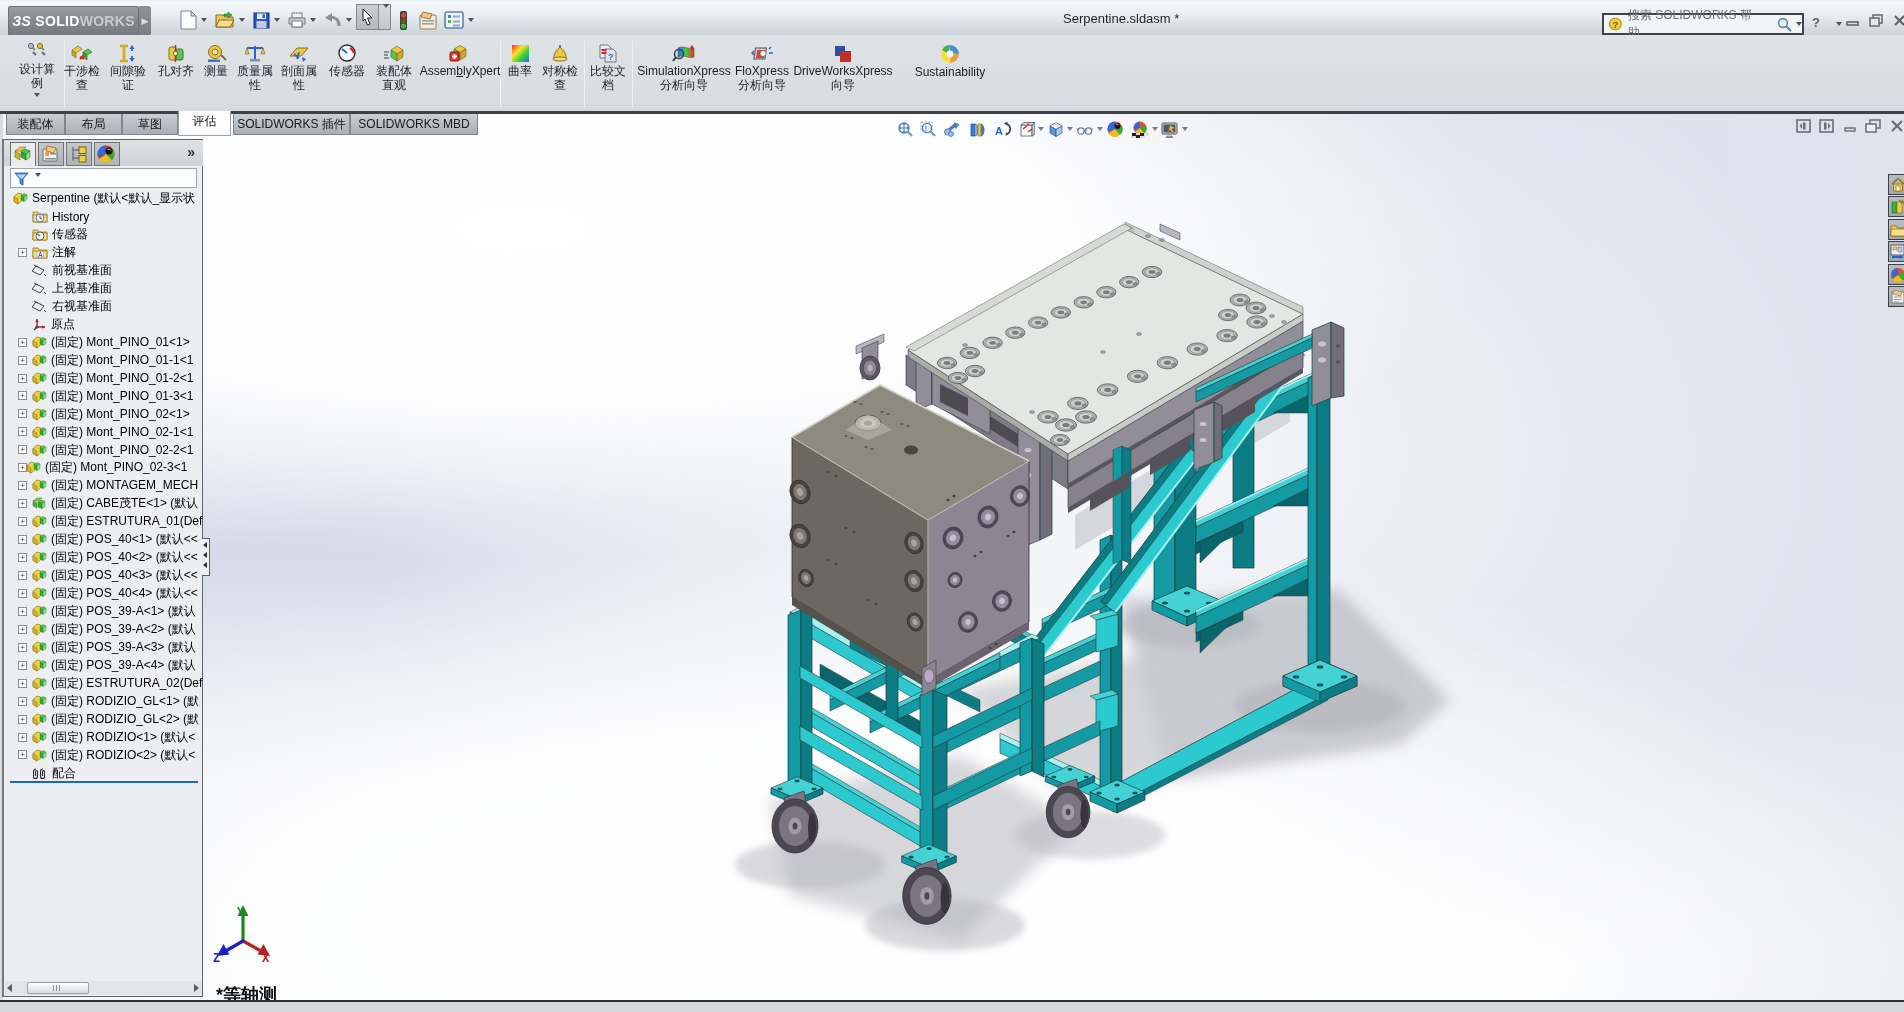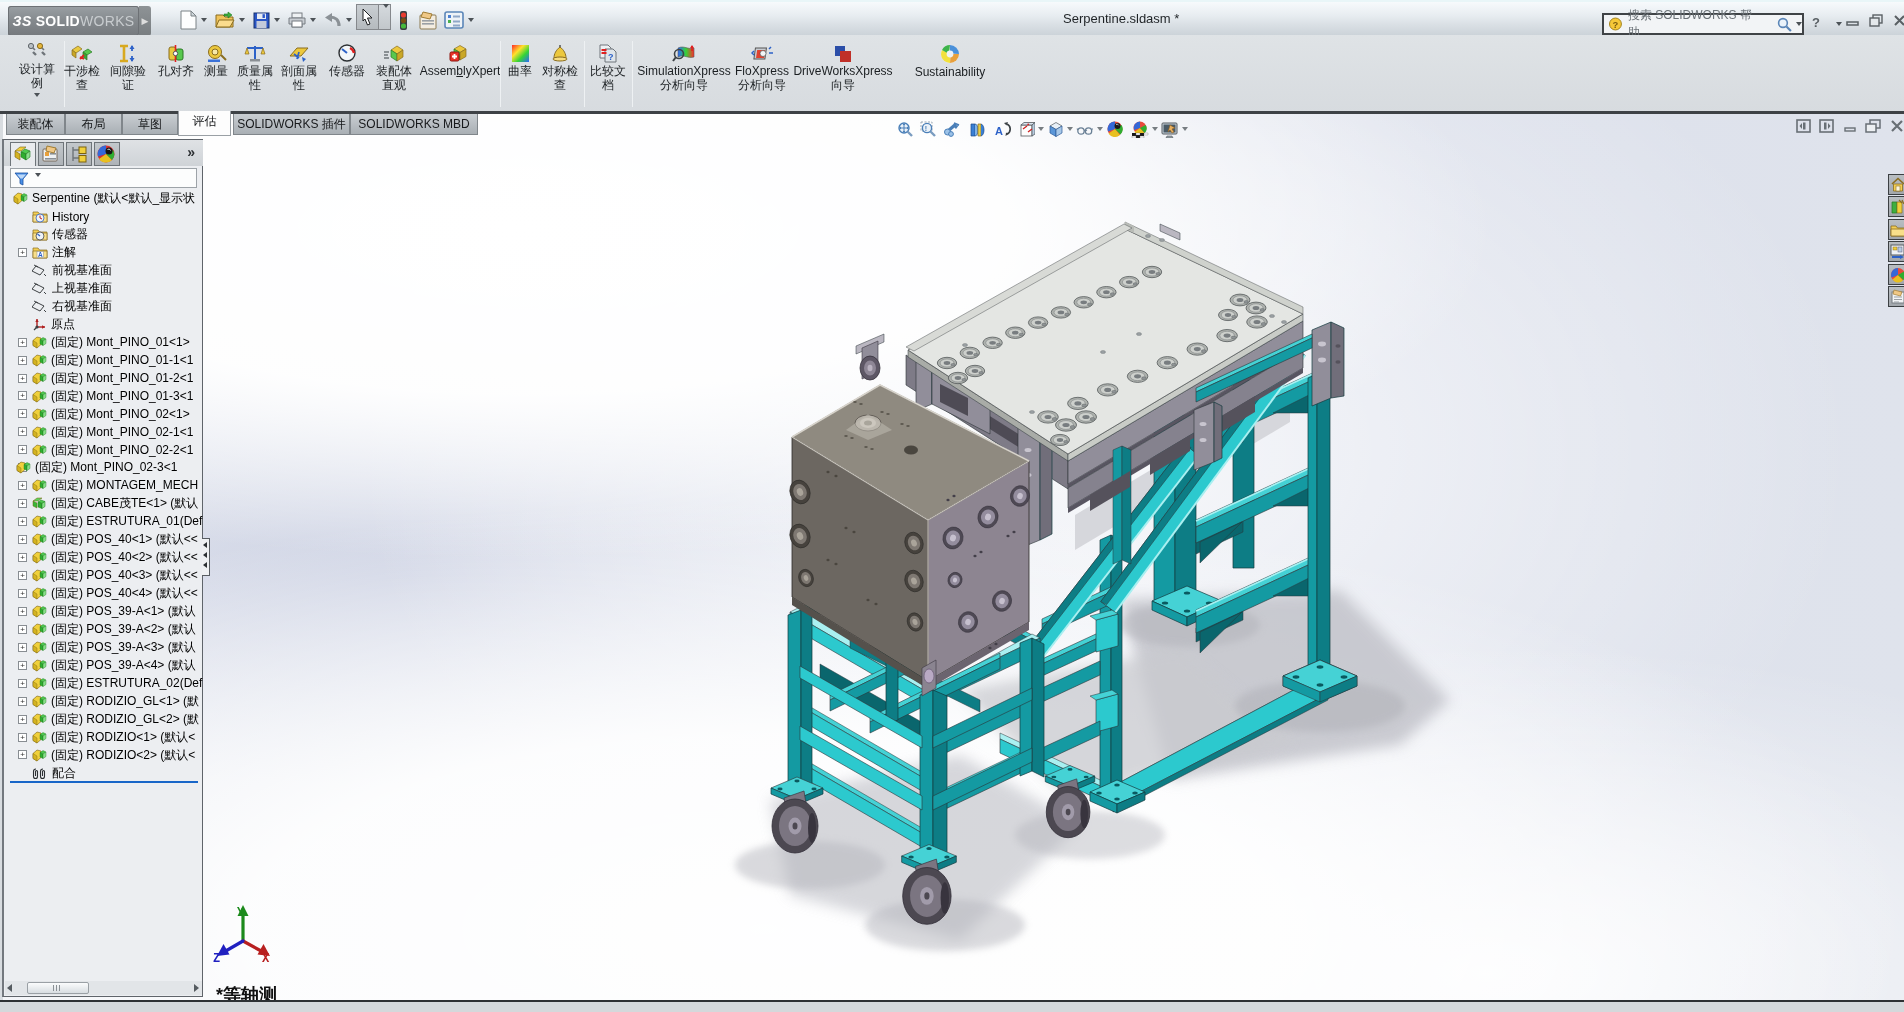--- a/index.html
+++ b/index.html
@@ -6,21 +6,21 @@
 html,body{width:1904px;height:1012px;overflow:hidden;font-family:"Liberation Sans",sans-serif;background:#d8dce0}
 #app{position:absolute;left:0;top:0;width:1904px;height:1012px}
 
 #titlebar{position:absolute;left:0;top:0;width:1904px;height:35px;
  background:linear-gradient(#f7fafc 0%,#e8edf1 40%,#d9dfe4 70%,#ccd3d9 100%);
  border-top:2px solid #e9f6f8}
 #logo{position:absolute;left:8px;top:4px;width:131px;height:30px;border-radius:3px;
  background:linear-gradient(#9aa0a4 0%,#84898d 50%,#75797d 100%);
  box-shadow:inset 0 0 0 1px #6d7175;color:#fff;line-height:30px;text-align:center;
  font-size:14px;font-weight:bold;letter-spacing:.3px}
-#logo .dim{color:#c8cccf;font-weight:normal}
+#logo .dim{color:#c8cccf;font-weight:bold}
 #logo{white-space:nowrap;overflow:hidden}
 #logoArr{position:absolute;left:139px;top:4px;width:12px;height:30px;background:linear-gradient(#8e9396,#787d80);border-radius:0 3px 3px 0;color:#ddd;font-size:9px;line-height:30px;text-align:center}
 .qat{position:absolute;top:7px;height:22px;display:flex;align-items:center}
 .caret{width:0;height:0;border-left:3.5px solid transparent;border-right:3.5px solid transparent;border-top:4px solid #4c5257;margin-left:4px}
 #title{position:absolute;left:1063px;top:9px;font-size:13px;color:#1f2326}
 #searchbox{position:absolute;left:1602px;top:11px;width:202px;height:22px;background:#f2f4f6;border:2px solid #3f4346;display:flex;align-items:center;font-size:12px;color:#6b7277}
 .winbtn{position:absolute;top:12px;color:#5a6064;font-size:13px;font-weight:bold}
 
 #ribbon{position:absolute;left:0;top:35px;width:1904px;height:78px;
  background:linear-gradient(#dfe3e6,#d7dbdf)}
@@ -1042,21 +1042,21 @@
           <svg width="15" height="13" viewBox="0 0 15 13">
             <path d="M1 4.5L5 1l4 1v6.5L5 12 1 9.5z" fill="#f0d03c" stroke="#7a6210" stroke-width=".6"></path>
             <path d="M1 4.5L5 7v5L1 9.5z" fill="#d4b322" stroke="#7a6210" stroke-width=".4"></path>
             <path d="M8 3.5l3-2 3 1.5-3 2z" fill="#4ec94e" stroke="#1f7a1f" stroke-width=".4"></path>
             <path d="M8 3.5l3 1.5v4.5L8 8z" fill="#2fae2f" stroke="#1f7a1f" stroke-width=".4"></path>
             <path d="M11 5l3-2v4.5l-3 2z" fill="#8adf8a" stroke="#1f7a1f" stroke-width=".4"></path>
           </svg>
           <span>(固定) Mont_PINO_02-2&lt;1</span>
         </div>
       <span class="plusbox" style="left:14px;top:273.2px">+</span>
-        <div class="trow" style="left:12px;top:269.2px">
+        <div class="trow" style="left:22px;top:269.2px">
           <svg width="15" height="13" viewBox="0 0 15 13">
             <path d="M1 4.5L5 1l4 1v6.5L5 12 1 9.5z" fill="#f0d03c" stroke="#7a6210" stroke-width=".6"></path>
             <path d="M1 4.5L5 7v5L1 9.5z" fill="#d4b322" stroke="#7a6210" stroke-width=".4"></path>
             <path d="M8 3.5l3-2 3 1.5-3 2z" fill="#4ec94e" stroke="#1f7a1f" stroke-width=".4"></path>
             <path d="M8 3.5l3 1.5v4.5L8 8z" fill="#2fae2f" stroke="#1f7a1f" stroke-width=".4"></path>
             <path d="M11 5l3-2v4.5l-3 2z" fill="#8adf8a" stroke="#1f7a1f" stroke-width=".4"></path>
           </svg>
           <span>(固定) Mont_PINO_02-3&lt;1</span>
         </div>
       <span class="plusbox" style="left:14px;top:291.2px">+</span>

